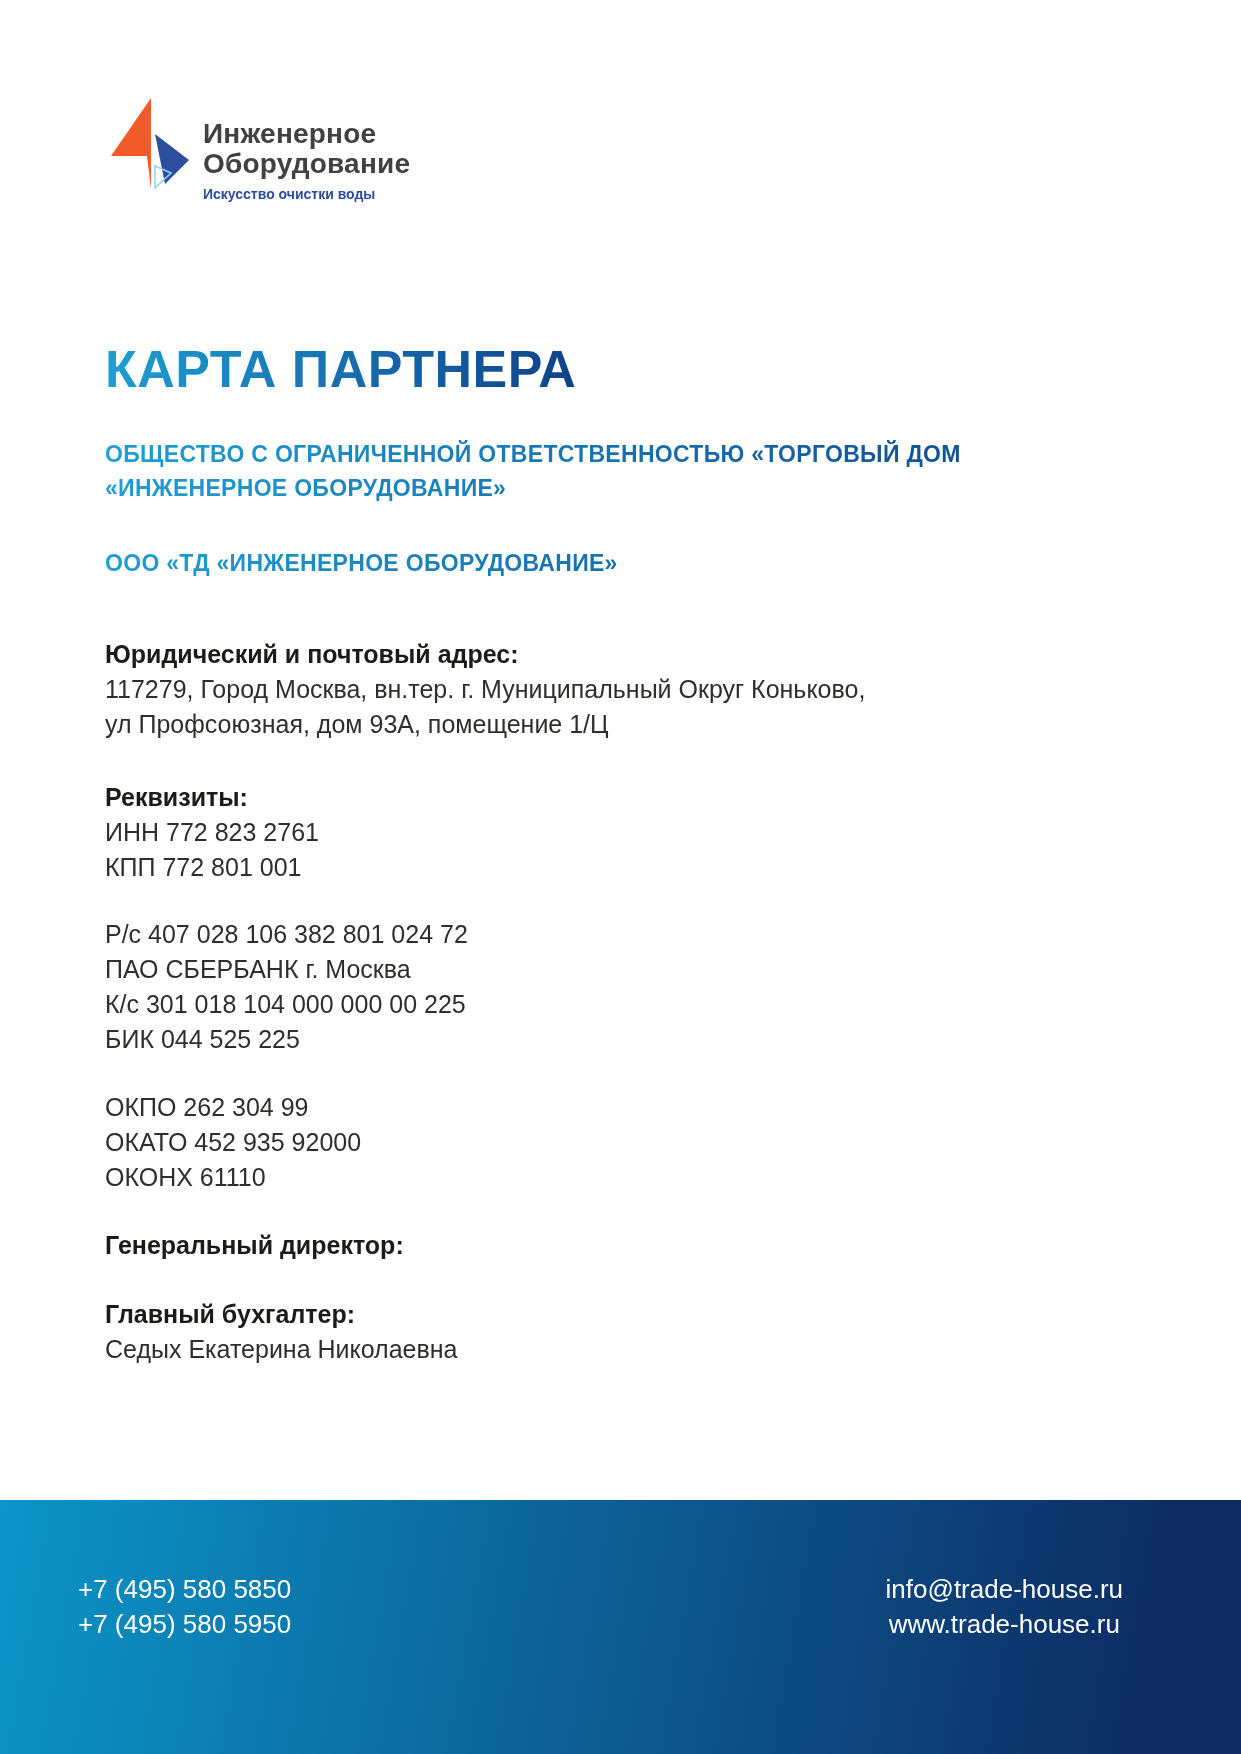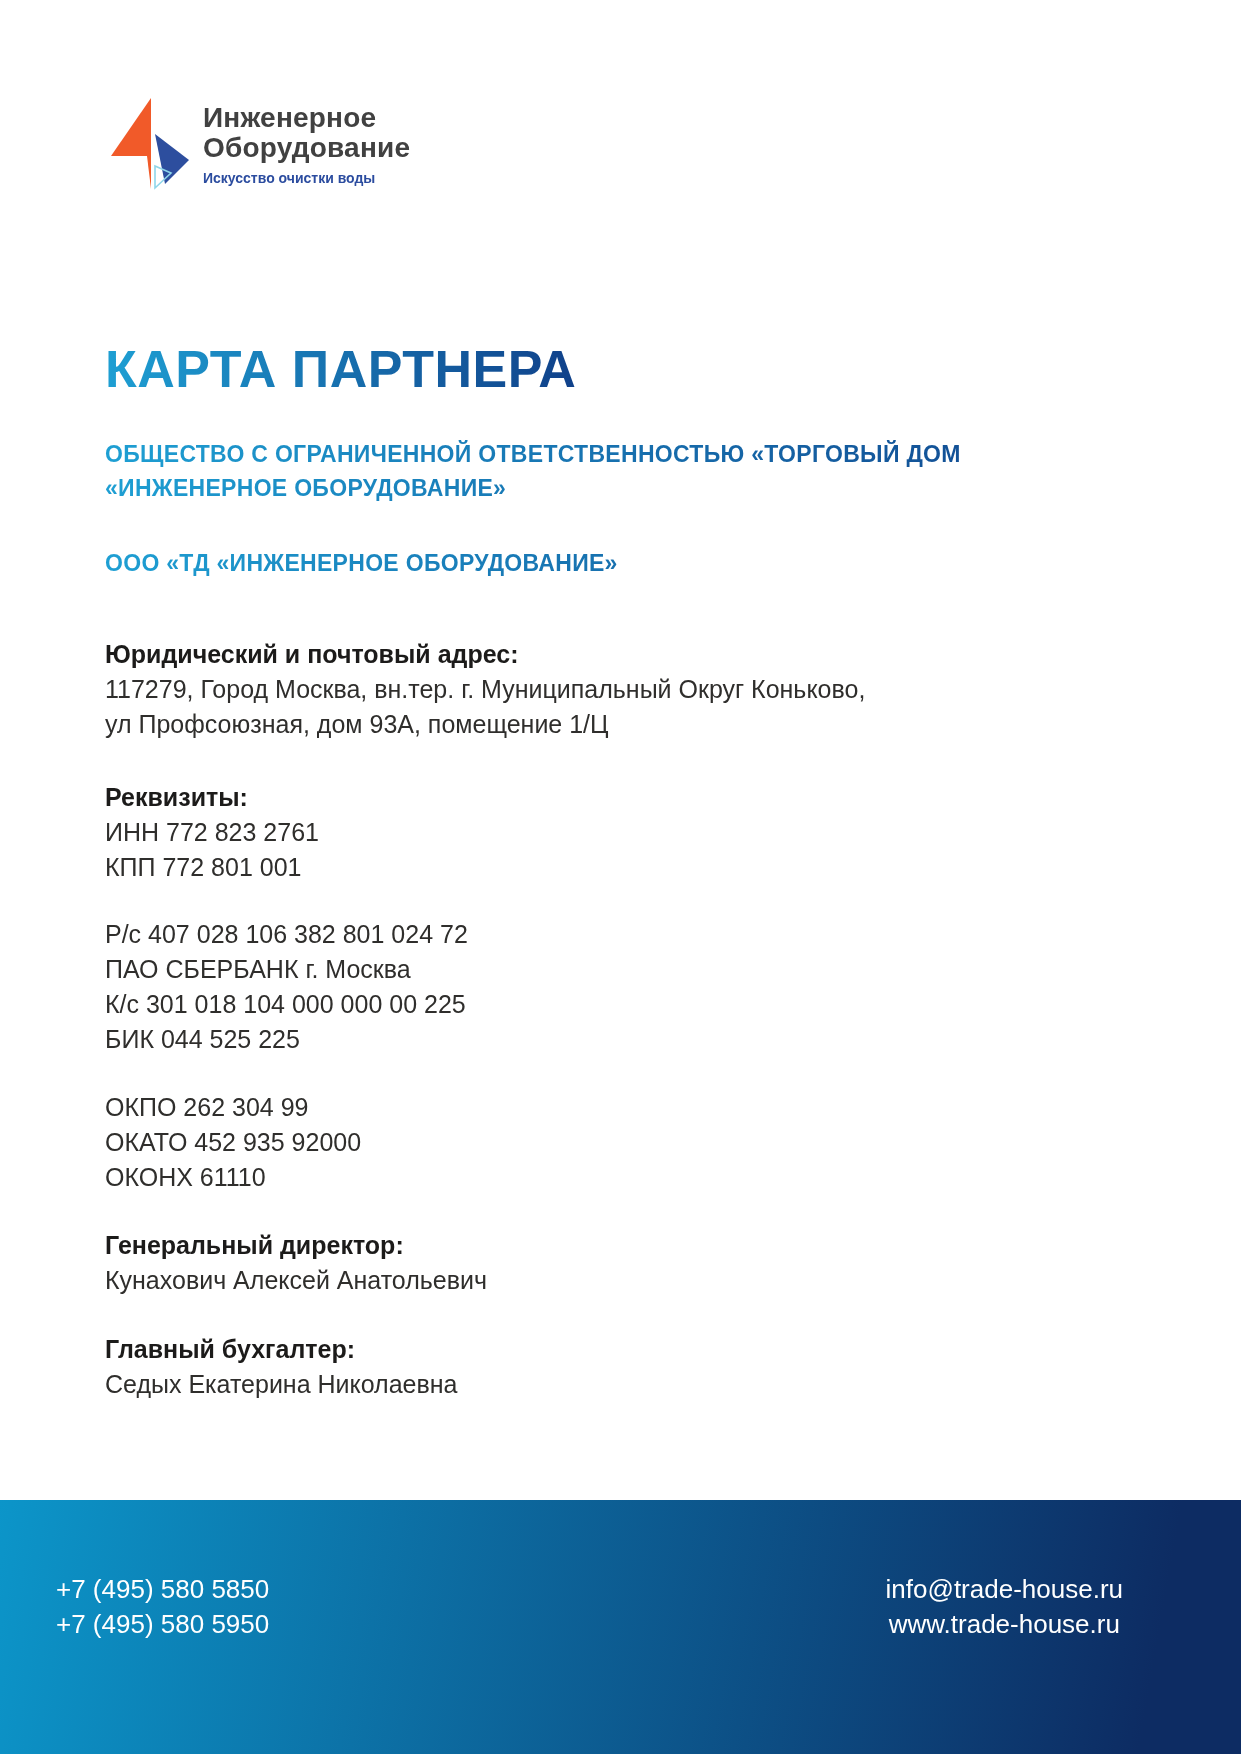--- a/index.html
+++ b/index.html
@@ -20,21 +20,21 @@
     top: 95px;
     left: 105px;
     display: flex;
     align-items: flex-start;
     gap: 14px;
   }
   .logo-mark { width: 84px; height: 102px; display: block; }
   .logo-orange { fill: var(--logo-orange, #F15A29); }
   .logo-blue   { fill: var(--logo-blue, #2D4E9E); }
   .logo-cyan   { fill: none; stroke: var(--logo-cyan, #8FD6EA); stroke-width: 1.6; }
-  .logo-text { margin-top: 8px; }
+  .logo-text { margin-top: 24px; }
   .logo-name {
     font-size: 28px;
     line-height: 30px;
     font-weight: 700;
     color: #414141;
     letter-spacing: 0.2px;
   }
   .logo-tagline {
     margin-top: 7px;
     font-size: 14px;
@@ -92,21 +92,21 @@
   
   .footer {
     position: absolute;
     left: 0;
     top: 1500px;
     width: 1241px;
     height: 254px;
     background: linear-gradient(100deg, var(--footer-start, #0C95C9) 0%, var(--footer-end, #0D2C63) 92%);
     color: var(--footer-text-color, #FFFFFF);
     box-sizing: border-box;
-    padding: 72px 118px 0 56px;
+    padding: 72px 118px 0 78px;
     display: flex;
     justify-content: space-between;
     align-items: flex-start;
     font-size: 26px;
     line-height: 35px;
     font-weight: 400;
   }
   .footer-right { text-align: center; }
 </style>
 </head>
@@ -158,21 +158,20 @@
 
       <div class="group-codes">
         <div>ОКПО 262 304 99</div>
         <div>ОКАТО 452 935 92000</div>
         <div>ОКОНХ 61110</div>
       </div>
     </div>
 
     <div class="info section-director">
       <div class="label">Генеральный директор:</div>
-      <div>Кунахович Алексей Анатольевич</div>
     </div>
 
     <div class="info section-accountant">
       <div class="label">Главный бухгалтер:</div>
       <div>Седых Екатерина Николаевна</div>
     </div>
   </div>
 
   <div class="footer">
     <div class="footer-left">

